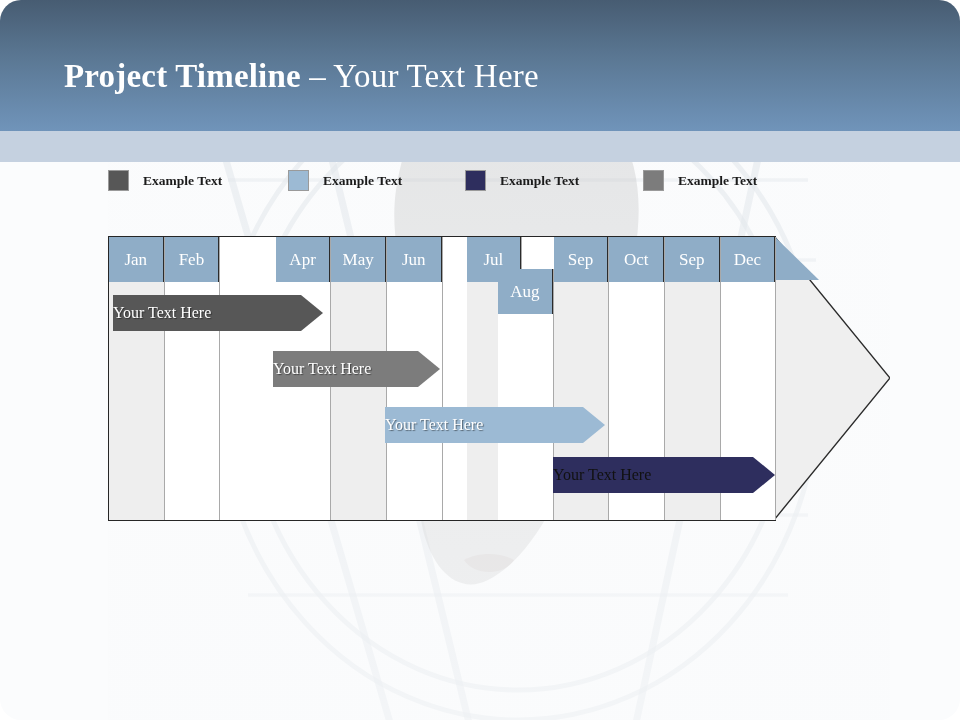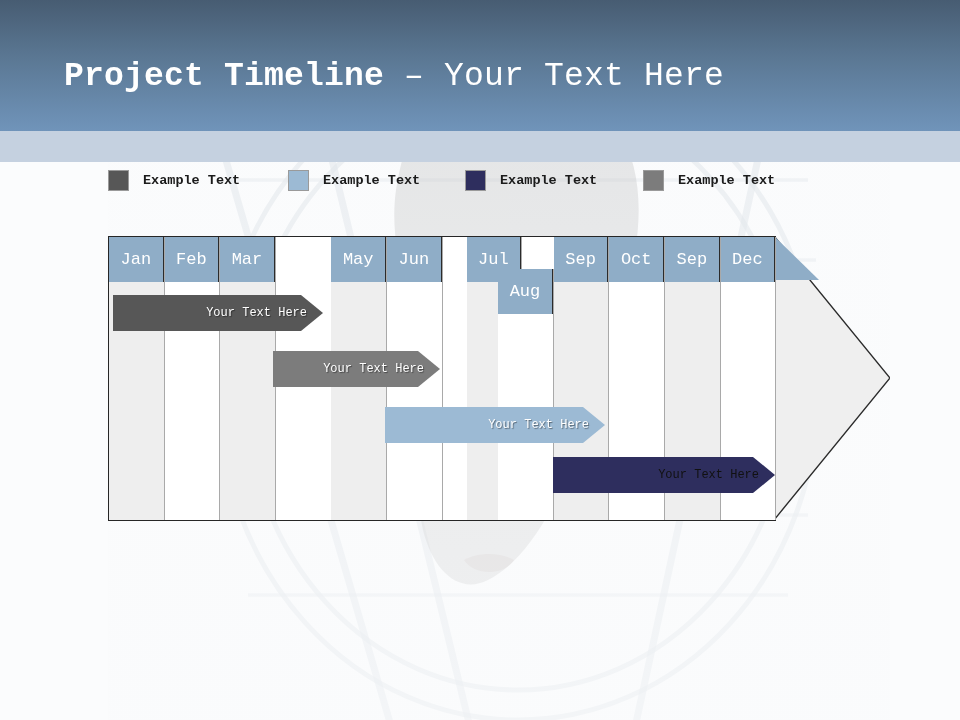--- a/index.html
+++ b/index.html
@@ -6,21 +6,22 @@
     margin: 0;
     padding: 0;
     background: #ffffff;
   }
   #slide {
     position: relative;
     width: 960px;
     height: 720px;
     overflow: hidden;
     background: #fbfcfd;
-    font-family: Liberation Mono, monospace;
+    font-family: Liberation Serif, serif;
+    border-radius: 21px;
   }
 
   
   .bg-photo {
     position: absolute;
     left: 108px;
     top: 0px;
     width: 782px;
     height: 720px;
     overflow: hidden;
@@ -160,22 +161,22 @@
     position: absolute;
     height: 36px;
     display: flex;
     align-items: center;
     z-index: 40;
   }
   .bar svg { position: absolute; left: 0; top: 0; }
   .bar-label {
     position: relative;
     width: 100%;
-    text-align: right;
-    font-size: 12px;
+    text-align: left;
+    font-size: 16px;
     padding-right: 16px;
     box-sizing: border-box;
     white-space: nowrap;
     z-index: 2;
   }
   .bar-label.light {
     color: #ffffff;
     text-shadow: 1px 1px 1px rgba(0,0,0,0.45);
   }
   .bar-label.dark {
@@ -258,22 +259,22 @@
       </svg>
     </div>
 
     <div class="grid-area">
       <div class="col shade" style="left:0px;">
         <div class="col-head">Jan</div>
       </div>
       <div class="col plain" style="left:55.6px;">
         <div class="col-head">Feb</div>
       </div>
-      <div class="col shade" style="left:111.2px;">
-        <div class="col-head">Mar</div>
+      <div class="col plain" style="left:166.8px;">
+        <div class="col-head">Apr</div>
       </div>
       <div class="col shade" style="left:222.4px;">
         <div class="col-head">May</div>
       </div>
       <div class="col plain" style="left:278px;">
         <div class="col-head">Jun</div>
       </div>
       <div class="col shade" style="left:333.6px;margin-left:24px;">
         <div class="col-head">Jul</div>
       </div>

